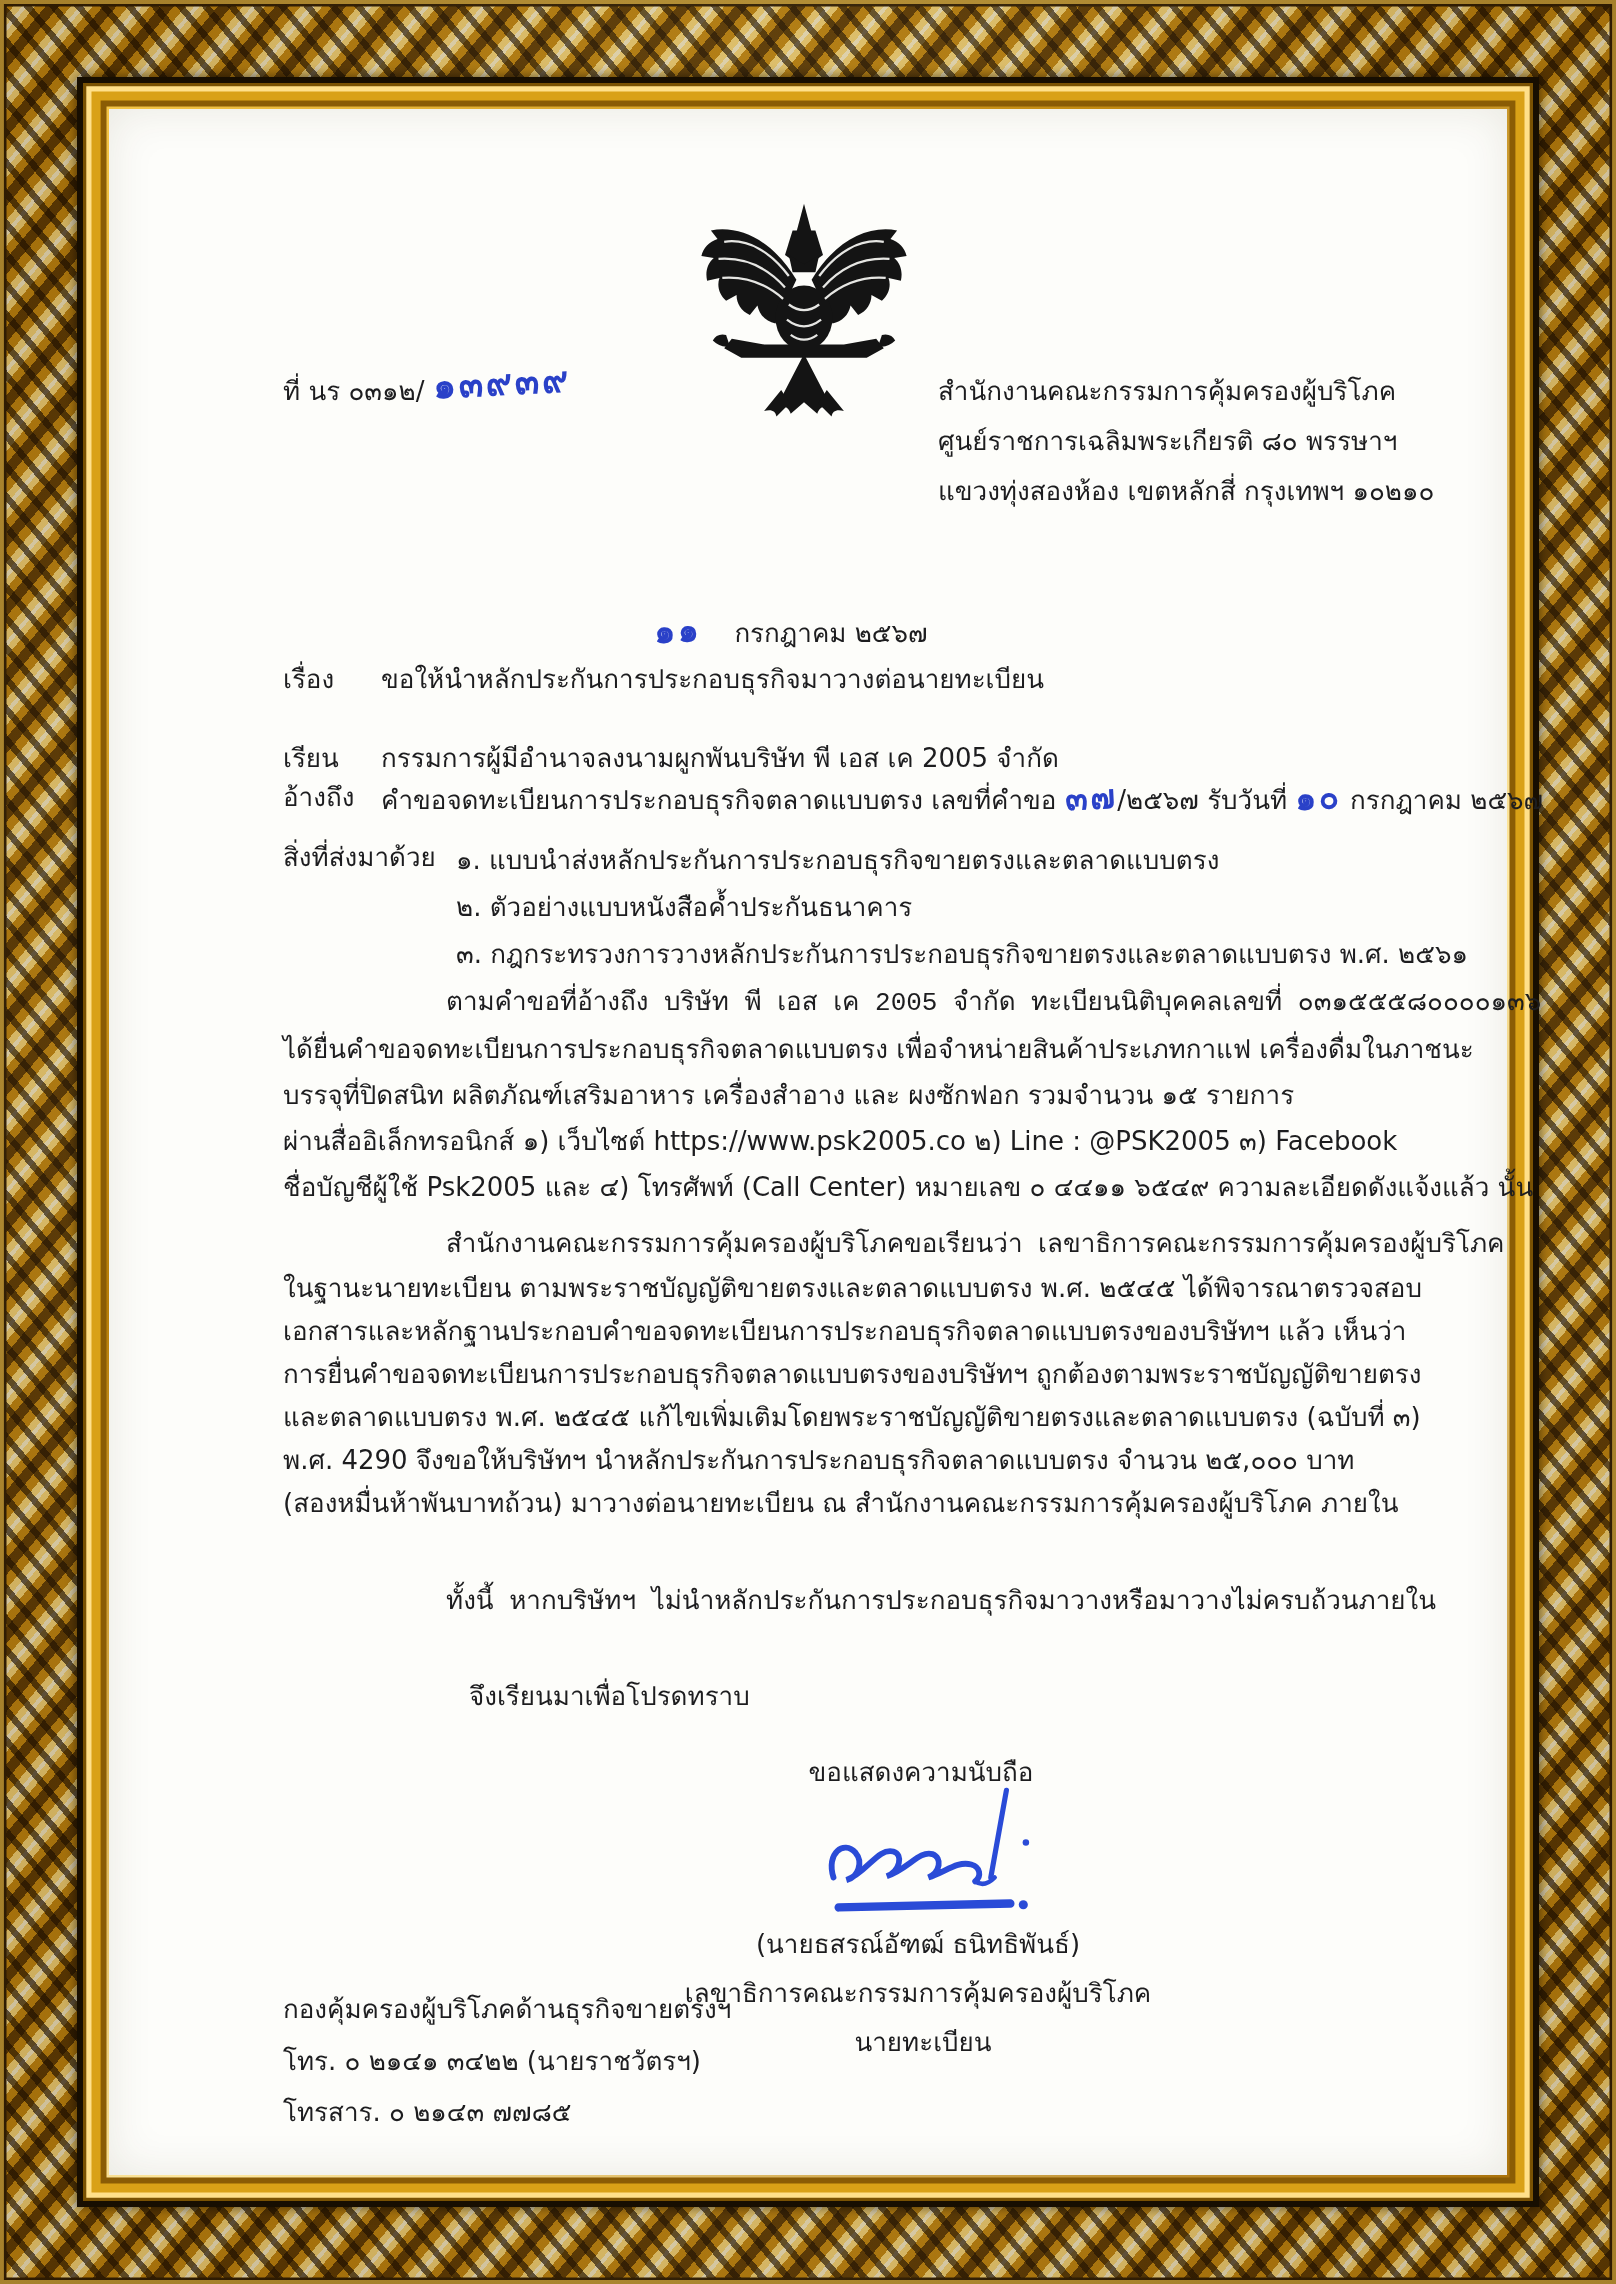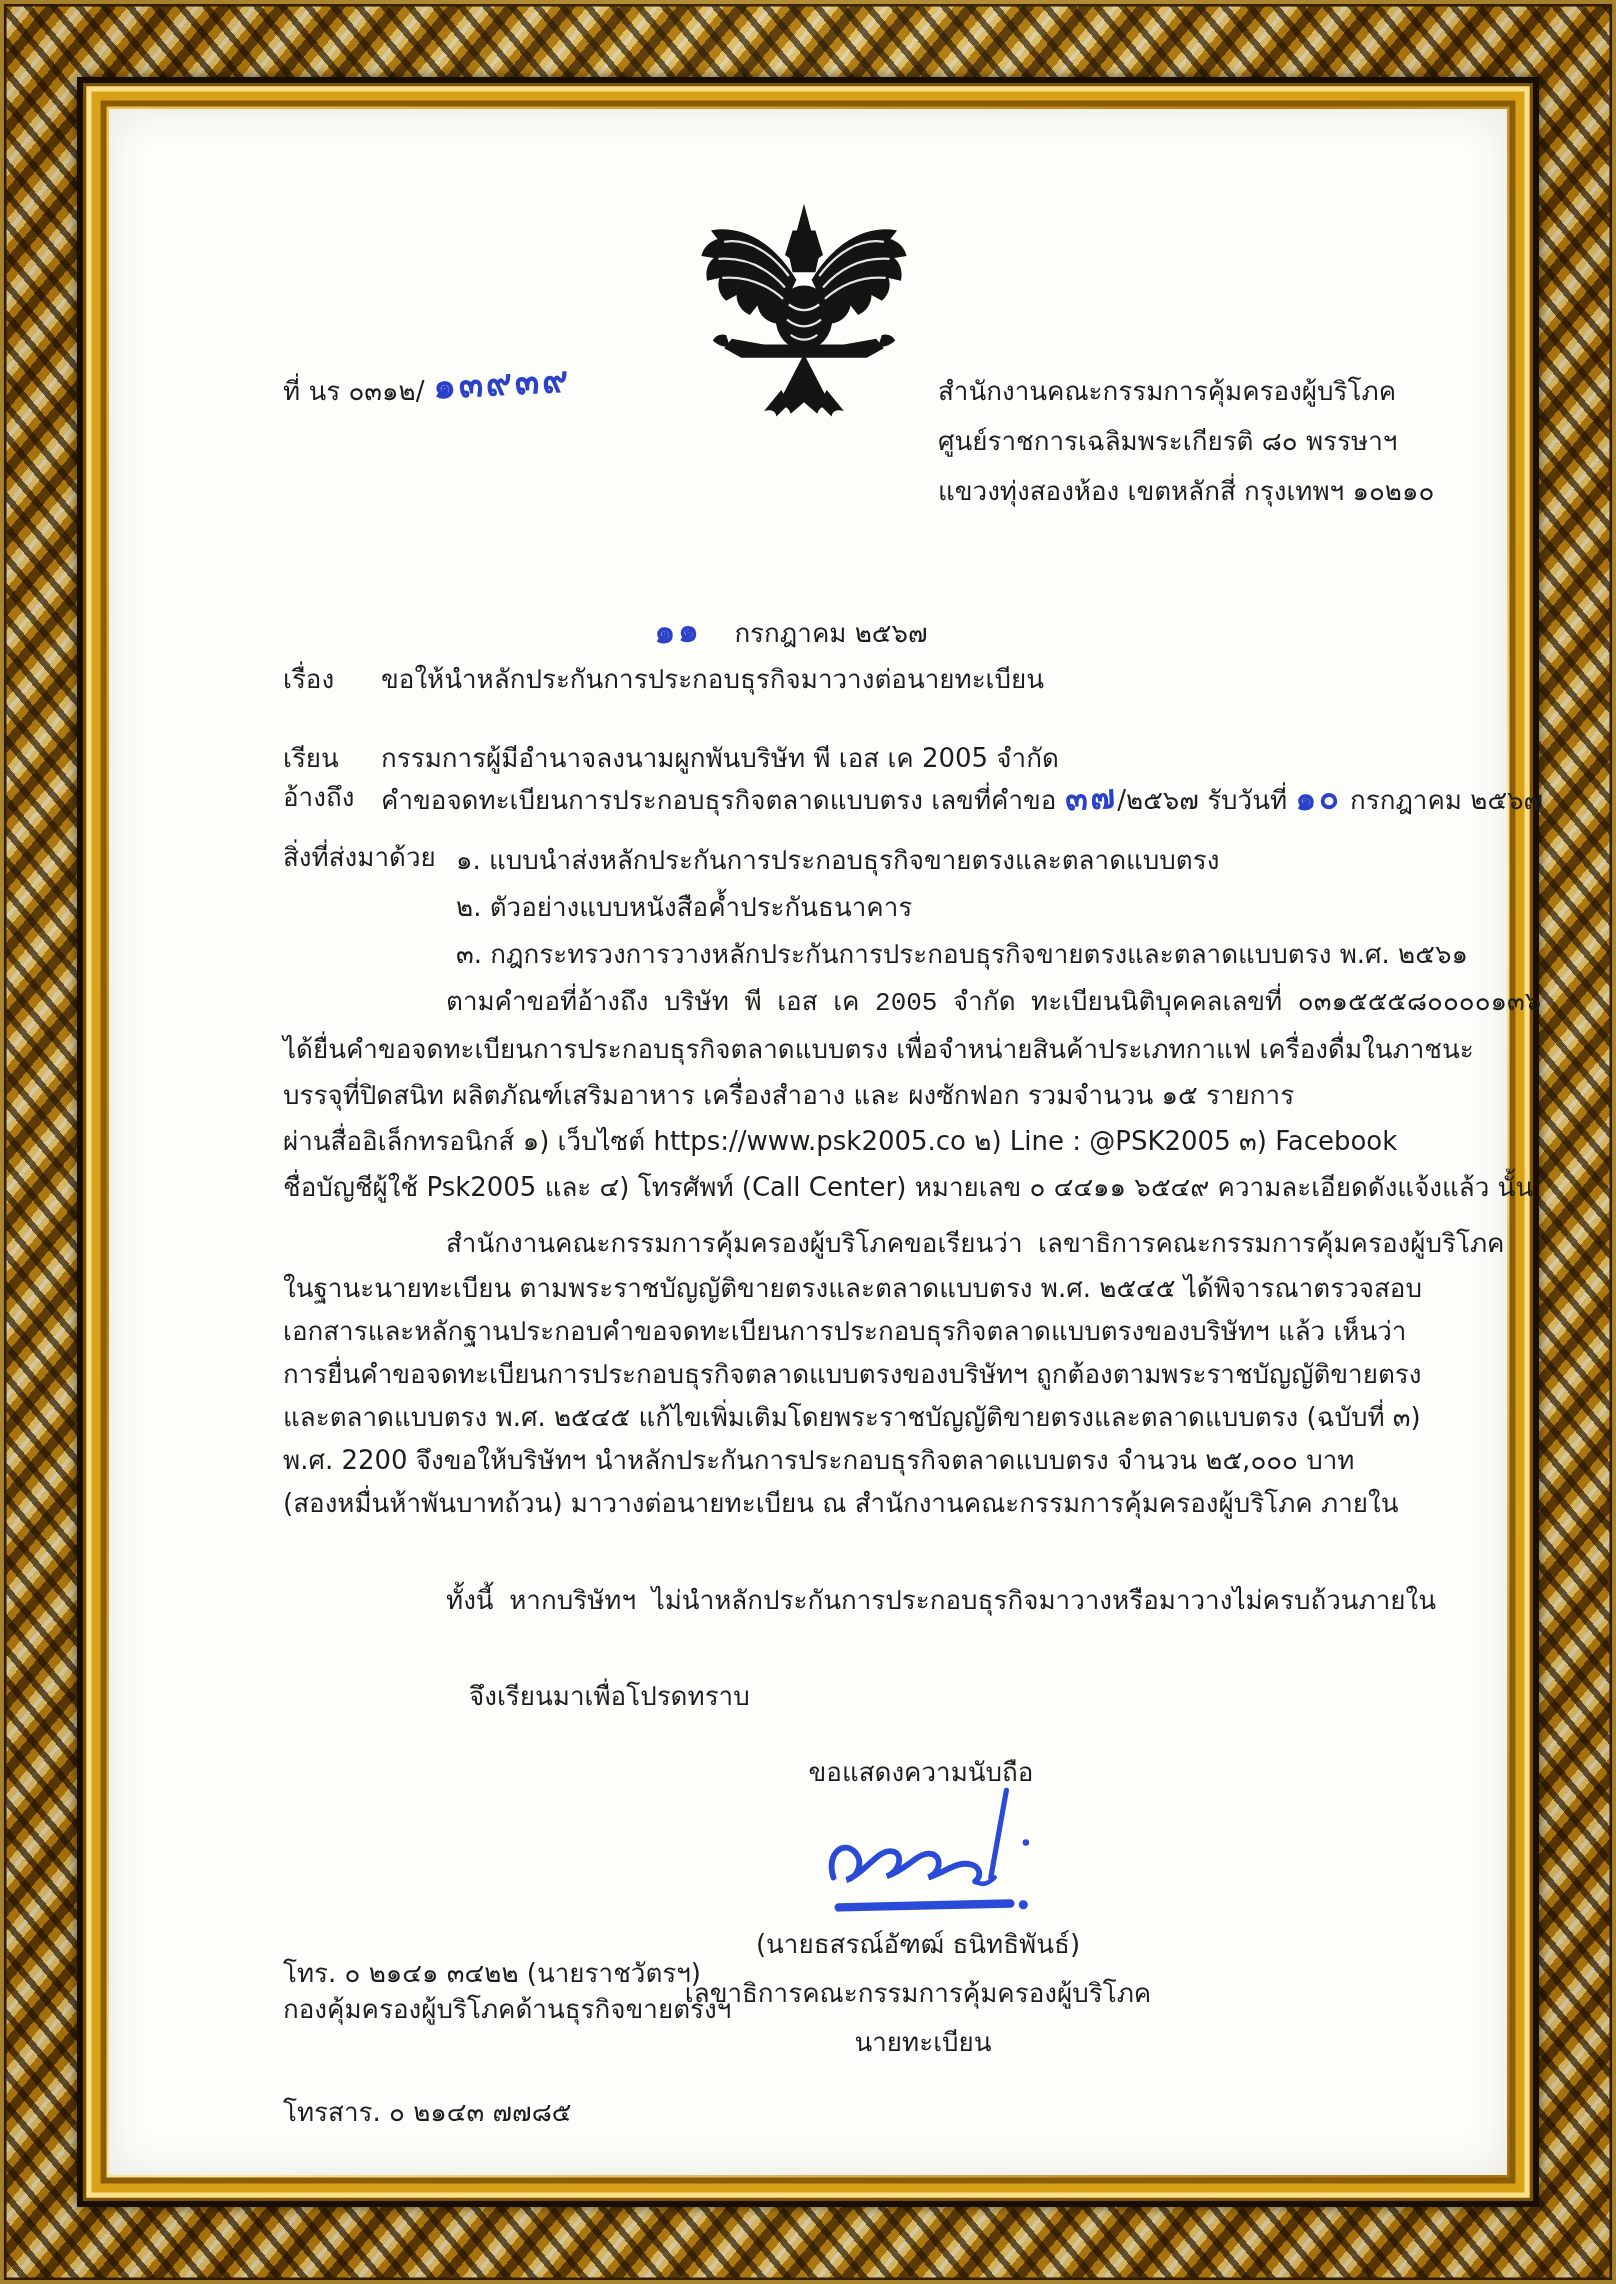--- a/index.html
+++ b/index.html
@@ -140,21 +140,21 @@
       <div>ผ่านสื่ออิเล็กทรอนิกส์ ๑) เว็บไซต์ https://www.psk2005.co ๒) Line : @PSK2005 ๓) Facebook</div>
       <div>ชื่อบัญชีผู้ใช้ Psk2005 และ ๔) โทรศัพท์ (Call Center) หมายเลข ๐ ๔๔๑๑ ๖๕๔๙ ความละเอียดดังแจ้งแล้ว นั้น</div>
     </div>
 
   <div class="abs para p2" style="left:174px;top:1115px;">
       <div>สำนักงานคณะกรรมการคุ้มครองผู้บริโภคขอเรียนว่า เลขาธิการคณะกรรมการคุ้มครองผู้บริโภค</div>
       <div>ในฐานะนายทะเบียน ตามพระราชบัญญัติขายตรงและตลาดแบบตรง พ.ศ. ๒๕๔๕ ได้พิจารณาตรวจสอบ</div>
       <div>เอกสารและหลักฐานประกอบคำขอจดทะเบียนการประกอบธุรกิจตลาดแบบตรงของบริษัทฯ แล้ว เห็นว่า</div>
       <div>การยื่นคำขอจดทะเบียนการประกอบธุรกิจตลาดแบบตรงของบริษัทฯ ถูกต้องตามพระราชบัญญัติขายตรง</div>
       <div>และตลาดแบบตรง พ.ศ. ๒๕๔๕ แก้ไขเพิ่มเติมโดยพระราชบัญญัติขายตรงและตลาดแบบตรง (ฉบับที่ ๓)</div>
-      <div>พ.ศ. 2200 จึงขอให้บริษัทฯ นำหลักประกันการประกอบธุรกิจตลาดแบบตรง จำนวน ๒๕,๐๐๐ บาท</div>
+      <div>พ.ศ. 4290 จึงขอให้บริษัทฯ นำหลักประกันการประกอบธุรกิจตลาดแบบตรง จำนวน ๒๕,๐๐๐ บาท</div>
       <div>(สองหมื่นห้าพันบาทถ้วน) มาวางต่อนายทะเบียน ณ สำนักงานคณะกรรมการคุ้มครองผู้บริโภค ภายใน</div>
     </div>
 
   <div class="abs para p3" style="left:174px;top:1470px;">
       <div>ทั้งนี้ หากบริษัทฯ ไม่นำหลักประกันการประกอบธุรกิจมาวางหรือมาวางไม่ครบถ้วนภายใน</div>
     </div>
 
   <div class="abs t" style="left:360px;top:1571px;">จึงเรียนมาเพื่อโปรดทราบ</div>
 
   <div class="abs t center" style="left:610px;top:1647px;width:404px;">ขอแสดงความนับถือ</div>
@@ -168,17 +168,17 @@
       <circle cx="312" cy="192" r="7" fill="#2a4bd7" stroke="none"></circle>
       <circle cx="316" cy="96" r="5" fill="#2a4bd7" stroke="none"></circle>
     </g>
   </svg>
 
   <div class="abs t center" style="left:542px;top:1819px;width:534px;">(นายธสรณ์อัฑฒ์ ธนิทธิพันธ์)</div>
   <div class="abs t center" style="left:542px;top:1868px;width:534px;">เลขาธิการคณะกรรมการคุ้มครองผู้บริโภค</div>
   <div class="abs t center" style="left:547px;top:1917px;width:534px;">นายทะเบียน</div>
 
   <div class="abs t" style="left:174px;top:1884px;">กองคุ้มครองผู้บริโภคด้านธุรกิจขายตรงฯ</div>
-  <div class="abs t" style="left:174px;top:1848px;">โทร. ๐ ๒๑๔๑ ๓๔๒๒ (นายราชวัตรฯ)</div>
+  <div class="abs t" style="left:174px;top:1936px;">โทร. ๐ ๒๑๔๑ ๓๔๒๒ (นายราชวัตรฯ)</div>
   <div class="abs t" style="left:174px;top:1987px;">โทรสาร. ๐ ๒๑๔๓ ๗๗๘๕</div>
 
 </div>
 
 
 </body></html>

